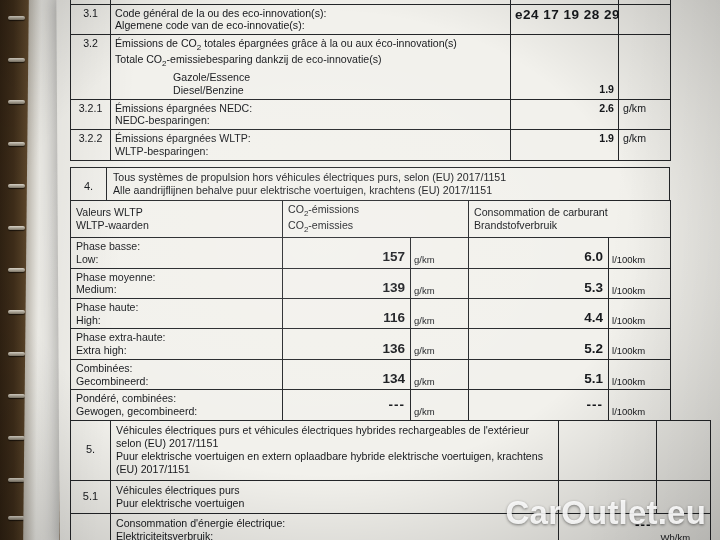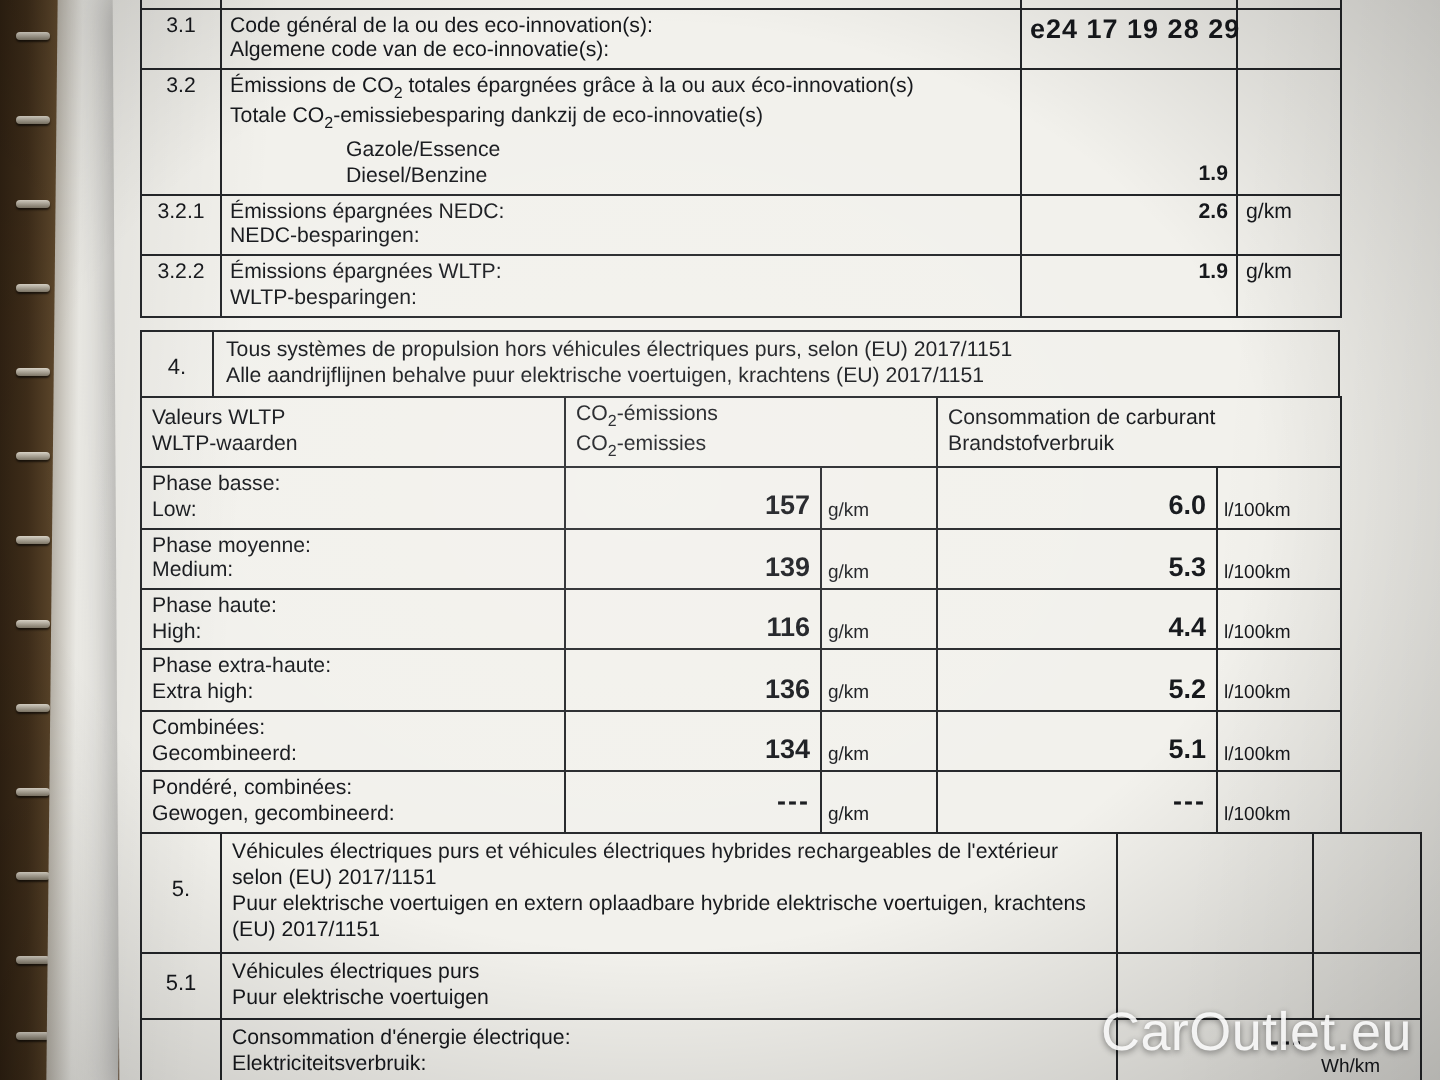--- a/index.html
+++ b/index.html
@@ -110,22 +110,22 @@
   table.s5 { border-collapse: collapse; width: 600px; table-layout: fixed; margin-top: -1px; }
   table.s5 td { border: 1px solid #232528; padding: 3px 5px; font-size: 10.6px; line-height: 1.25; vertical-align: top; }
   table.s5 .n { width: 36px; text-align: center; font-size: 11px; }
   table.s5 .num { text-align: right; font-size: 13.5px; font-weight: 600; }
   table.s5 .u { font-size: 9.5px; width: 54px; padding-left: 3px; }
 
   
   .wm {
     position: absolute;
     right: 14px; bottom: 8px;
-    font-size: 27px;
-    font-weight: 400;
+    font-size: 33px;
+    font-weight: 700;
     color: rgba(255,255,255,0.88);
     text-shadow: 0 1px 3px rgba(0,0,0,.45);
     letter-spacing: .2px;
     font-family: "Liberation Sans", sans-serif;
   }
 </style>
 </head>
 <body>
 
 <div id="page">

